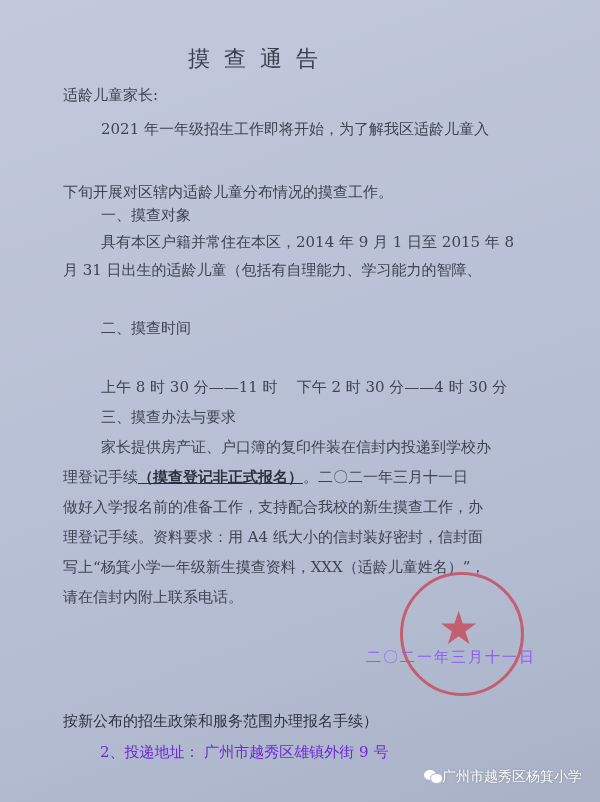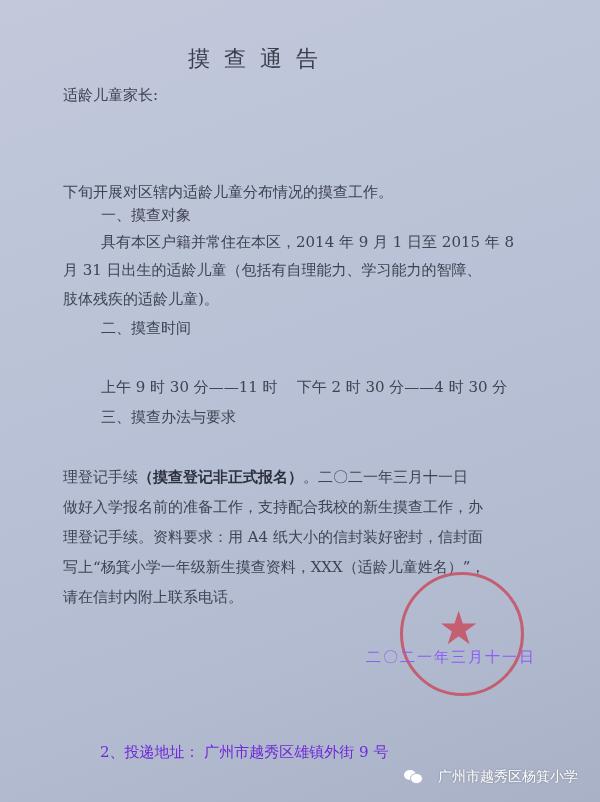--- a/index.html
+++ b/index.html
@@ -9,74 +9,76 @@
     font-family: "DejaVu Serif", "Liberation Serif", serif;
     color:#3b3f4e;
     position:relative;
   }
   .page { position:absolute; left:0; top:0; width:600px; height:802px; }
   .title {
     position:absolute; top:44px; left:0; width:520px; text-align:center;
     font-size:22px; letter-spacing:14px; color:#3a3e4d;
   }
   .line { position:absolute; font-size:15px; white-space:nowrap; color:#3f4352; }
-  .bold { font-weight:bold; color:#2c303d; }
+  .bold { font-weight:bold; color:#2c303d;text-decoration:underline; }
   .indent { left:101px; }
   .left { left:63px; }
   .stamp {
     position:absolute; left:400px; top:572px; width:118px; height:118px;
     border:3px solid #c9485a; border-radius:50%; opacity:0.8;
   }
   .stamp-star {
     position:absolute; left:35px; top:30px; font-size:46px; color:#c9485a; line-height:1;
   }
   .wm {
-    position:absolute; left:404px; top:768px; font-family:"DejaVu Sans", sans-serif;
+    position:absolute; left:424px; top:768px; font-family:"DejaVu Sans", sans-serif;
     font-size:14px; color:#ffffff; text-shadow:0 0 2px rgba(0,0,0,0.35);
-    display:flex; align-items:center; gap:16px;
+    display:flex; align-items:center; gap:0;
   }
   .wm-icon { width:18px; height:14px; position:relative; }
   .wm-icon::before, .wm-icon::after {
     content:""; position:absolute; background:#fff; border-radius:50%;
   }
   .wm-icon::before { left:0; top:0; width:12px; height:10px; }
   .wm-icon::after { left:7px; top:4px; width:11px; height:9px; box-shadow:0 0 0 1px #b3bbd1; }
 </style>
 </head>
 <body>
 
 <div class="page">
   <div class="title">摸查通告</div>
 
   <div class="line left" style="top:86px">适龄儿童家长:</div>
 
+  <div class="line indent" style="top:120px">2021 年一年级招生工作即将开始，为了解我区适龄儿童入</div>
   <div class="line left" style="top:183px">下旬开展对区辖内适龄儿童分布情况的摸查工作。</div>
 
   <div class="line indent" style="top:206px">一、摸查对象</div>
   <div class="line indent" style="top:233px">具有本区户籍并常住在本区，2014 年 9 月 1 日至 2015 年 8</div>
   <div class="line left" style="top:261px">月 31 日出生的适龄儿童（包括有自理能力、学习能力的智障、</div>
-  <div class="line left" style="top:290px">肢体残疾的适龄儿童)。</div>
 
   <div class="line indent" style="top:319px">二、摸查时间</div>
-  <div class="line indent" style="top:378px; white-space:pre">上午 9 时 30 分——11 时    下午 2 时 30 分——4 时 30 分</div>
+  <div class="line indent" style="top:378px; white-space:pre">上午 8 时 30 分——11 时    下午 2 时 30 分——4 时 30 分</div>
 
   <div class="line indent" style="top:408px">三、摸查办法与要求</div>
+  <div class="line indent" style="top:438px">家长提供房产证、户口簿的复印件装在信封内投递到学校办</div>
   <div class="line left" style="top:468px">
     <span>理登记手续</span><span class="bold">（摸查登记非正式报名）</span><span>。二〇二一年三月十一日</span>
   </div>
   <div class="line left" style="top:498px">做好入学报名前的准备工作，支持配合我校的新生摸查工作，办</div>
   <div class="line left" style="top:528px">理登记手续。资料要求：用 A4 纸大小的信封装好密封，信封面</div>
   <div class="line left" style="top:558px">写上“杨箕小学一年级新生摸查资料，XXX（适龄儿童姓名）”，</div>
   <div class="line left" style="top:588px">请在信封内附上联系电话。</div>
 
   <div class="stamp">
     <span class="stamp-star">★</span>
   </div>
 
   <div class="line" style="top:648px; left:366px; letter-spacing:2px; color:#8b5cf6">二〇二一年三月十一日</div>
 
+  <div class="line left" style="top:712px; color:#2f3341">按新公布的招生政策和服务范围办理报名手续）</div>
   <div class="line" style="top:743px; left:100px; color:#6d28d9">2、投递地址： 广州市越秀区雄镇外街 9 号</div>
 
   <div class="wm">
     <span class="wm-icon"></span>
     <span>广州市越秀区杨箕小学</span>
   </div>
 </div>
 
 </body></html>

